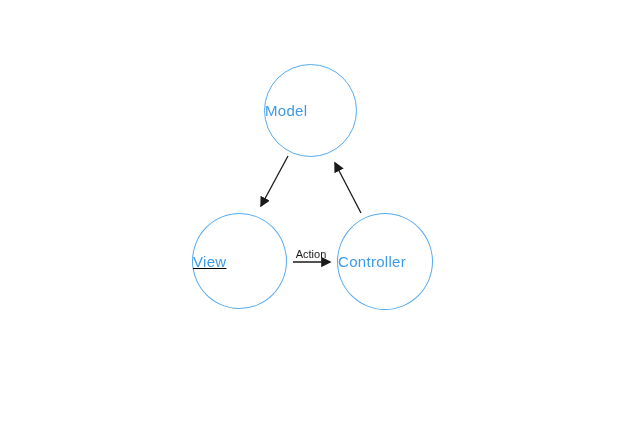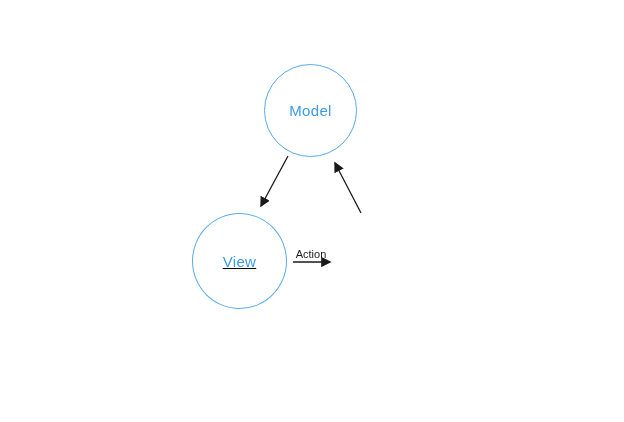--- a/index.html
+++ b/index.html
@@ -39,21 +39,21 @@
     text-anchor: middle;
   }
   .node {
     position: absolute;
     box-sizing: border-box;
     border: 1px solid var(--node-stroke);
     border-radius: 50%;
     background: var(--canvas-bg);
     display: flex;
     align-items: center;
-    justify-content: center;
+    justify-content: flex-start;
   }
   .node-label {
     color: var(--node-label);
     font-size: 15px;
     letter-spacing: 0.3px;
   }
   .node-model      { left: 264px; top: 64px;  width: 93px; height: 93px; }
   .node-view       { left: 192px; top: 213px; width: 95px; height: 96px; text-decoration: underline; }
   .node-controller { left: 337px; top: 213px; width: 96px; height: 97px; }
 </style>
@@ -75,14 +75,17 @@
   </svg>
 
   <div class="node node-model">
     <span class="node-label">Model</span>
   </div>
 
   <div class="node node-view">
     <span class="node-label">View</span>
   </div>
 
+  <div class="node node-controller">
+    <span class="node-label">Controller</span>
+  </div>
 
 </div>
 
 </body></html>

